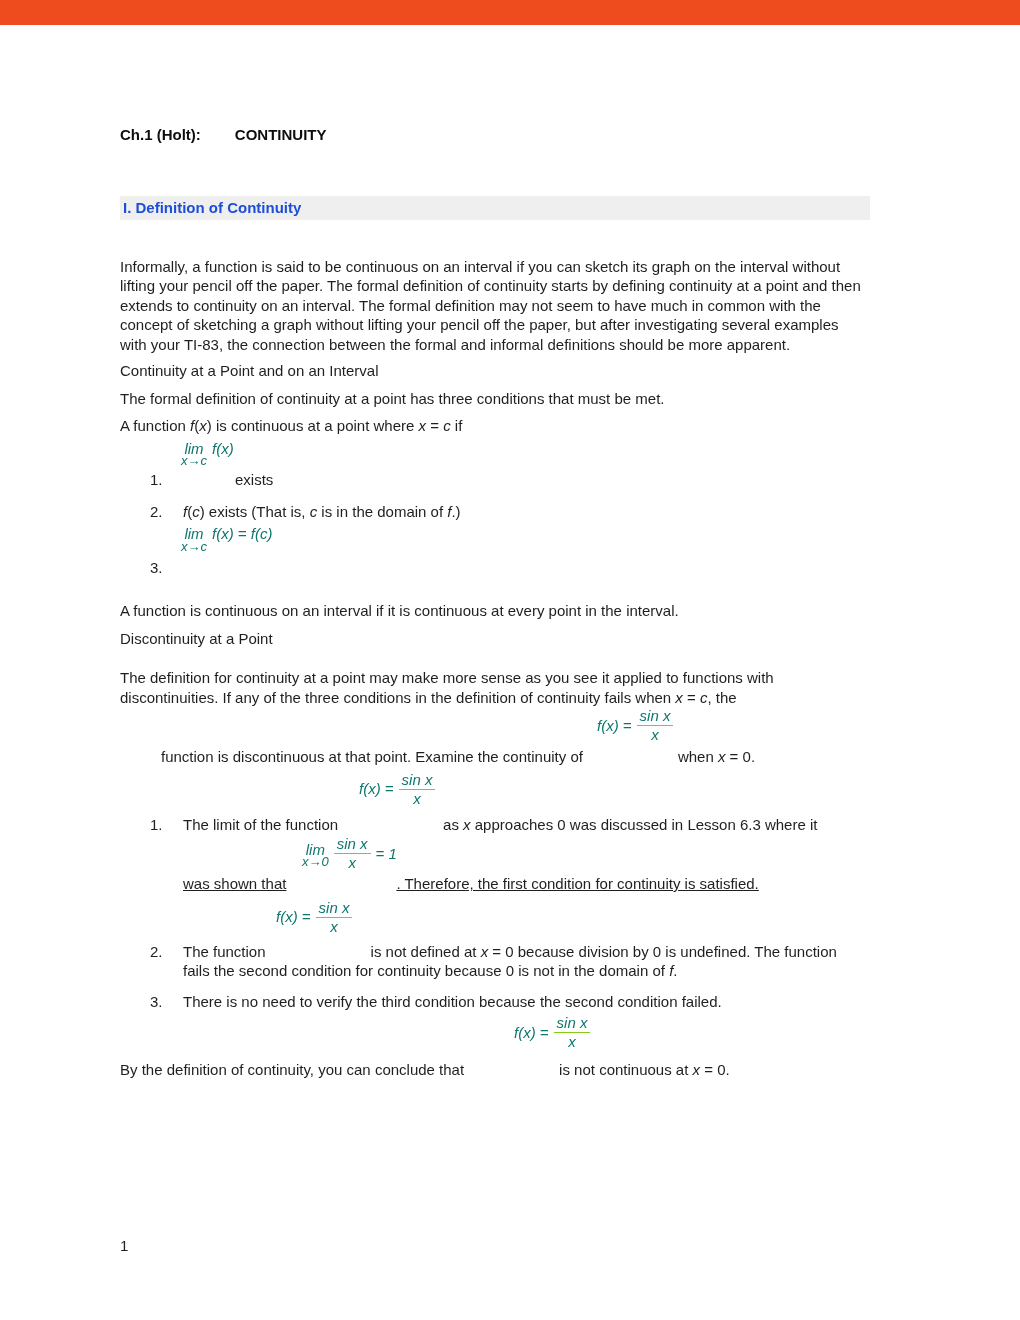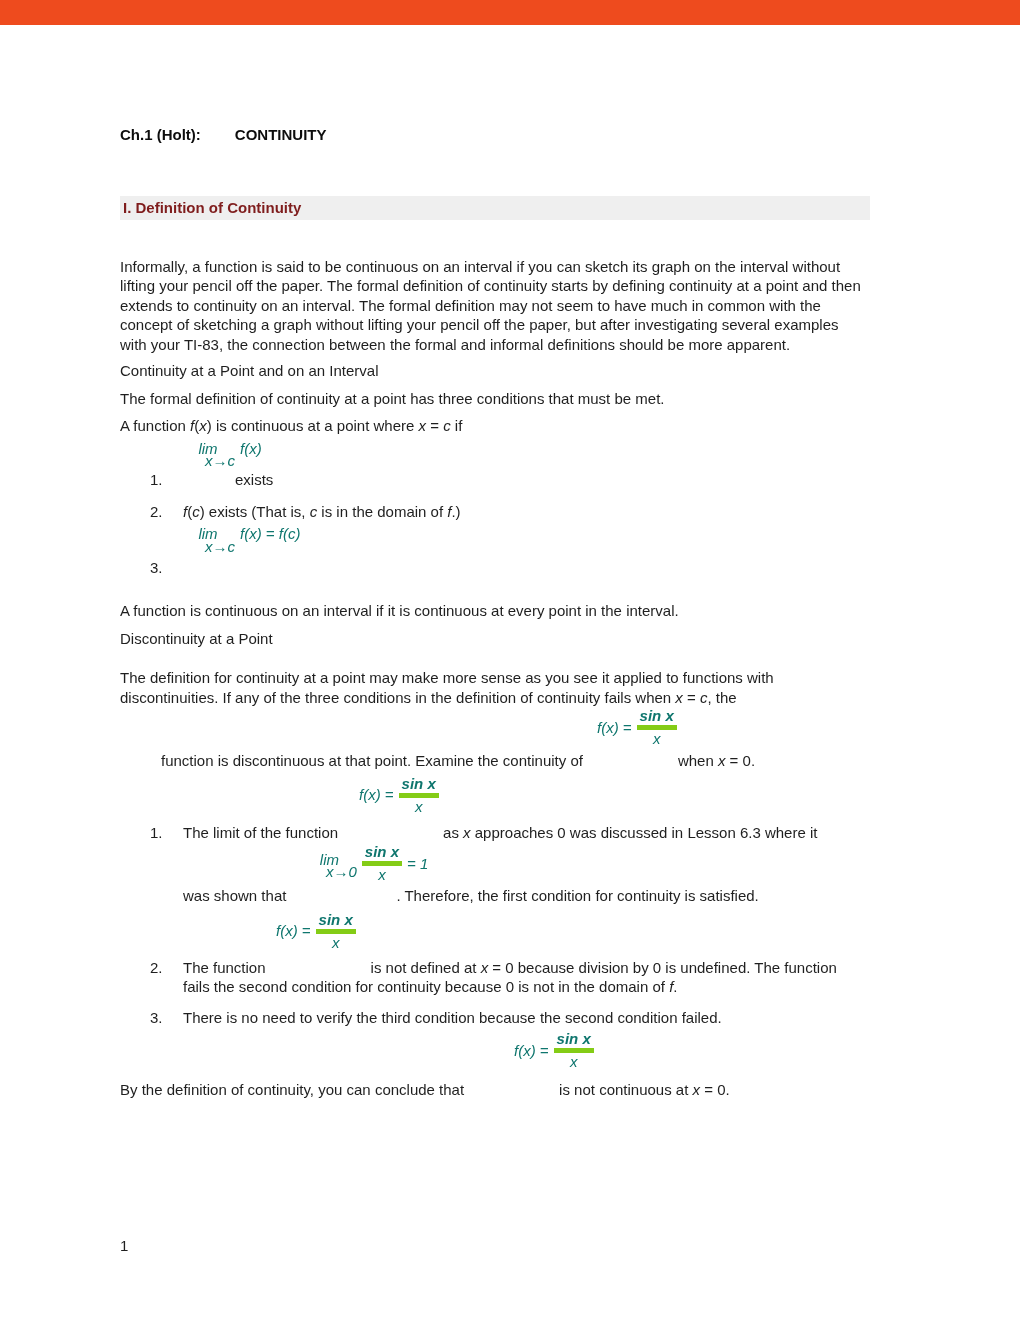--- a/index.html
+++ b/index.html
@@ -7,43 +7,43 @@
     width:1020px;height:1320px;background:#ffffff;overflow:hidden;
     font-family:"Liberation Sans","DejaVu Sans",sans-serif;
     color:#1f1f1f;position:relative;
   }
   .banner{width:1020px;height:25px;}
   .doc{padding:0 155px 0 120px;}
   .doc .block{margin:0;}
   .title{font-size:15px;font-weight:bold;line-height:25px;color:#0d0d0d;letter-spacing:0px;}
   .title .tsp{display:inline-block;width:34px;}
   .secbar{width:750px;box-sizing:border-box;padding:2px 4px 2px 3px;
-    font-size:15px;font-weight:bold;line-height:19.5px;color:#7f1d1d;}
+    font-size:15px;font-weight:bold;line-height:19.5px;color:#1d4ed8;}
   p,.para{font-size:15px;line-height:19.5px;margin:0;}
   .it{font-style:italic;}
   .italicpara{font-style:italic;}
   .hdg{font-size:15px;font-weight:normal;line-height:19.5px;}
   
   .li{display:flex;margin-left:30px;font-size:15px;line-height:19.5px;}
   .li .num{width:33px;flex:none;}
   .li .litext{flex:1;}
   .cont-line{margin-left:63px;font-size:15px;line-height:19.5px;}
   
   .gap{display:inline-block;height:1px;}
   .g52{width:52px;} .g95{width:95px;} .g105{width:105px;} .g110{width:110px;}
   
   .eq{display:inline-flex;align-items:flex-start;font-style:italic;color:#0f766e;
       font-size:15px;line-height:19.5px;white-space:nowrap;}
   .eq.center{align-items:center;}
   .limwrap{display:inline-flex;flex-direction:column;align-items:center;}
-  .limsub{font-size:15px;line-height:10px;margin-top:-2px;margin-left:24px;}
+  .limsub{font-size:13px;line-height:10px;margin-top:-2px;}
   .eqrhs{margin-left:5px;}
   .eqlhs{margin-right:5px;}
   .frac{display:inline-flex;flex-direction:column;text-align:center;}
-  .frac .num{border-bottom:5px solid #84cc16;padding:0 3px 1px;line-height:16px;font-weight:bold;}
+  .frac .num{border-bottom:1px solid #84cc16;padding:0 3px 1px;line-height:16px;}
   .frac .den{line-height:16px;padding-top:1px;}
   .pagenum{position:absolute;left:120px;top:1236px;font-size:15px;line-height:19.5px;}
 </style>
 </head>
 <body style="background: rgb(255, 255, 255);">
 
 <div class="banner" style="background: rgb(238, 75, 30);"></div>
 
 <div class="doc">
 
@@ -132,21 +132,21 @@
       <span>lim</span>
       <span class="limsub">x→0</span>
     </span>
     <span class="frac">
       <span class="num">sin x</span>
       <span class="den">x</span>
     </span>
     <span class="eqrhs">= 1</span>
   </div>
 
-  <div class="cont-line" style="margin-top:3px;">
+  <div class="cont-line" style="margin-top:3px;text-decoration:underline;">
     <span>was shown that</span><span class="gap g110"></span><span>. Therefore, the first condition for continuity is satisfied.</span>
   </div>
 
   <div class="block eq center" style="margin-top:6px;margin-left:156px;">
     <span class="eqlhs">f(x) =</span>
     <span class="frac">
       <span class="num">sin x</span>
       <span class="den">x</span>
     </span>
   </div>

